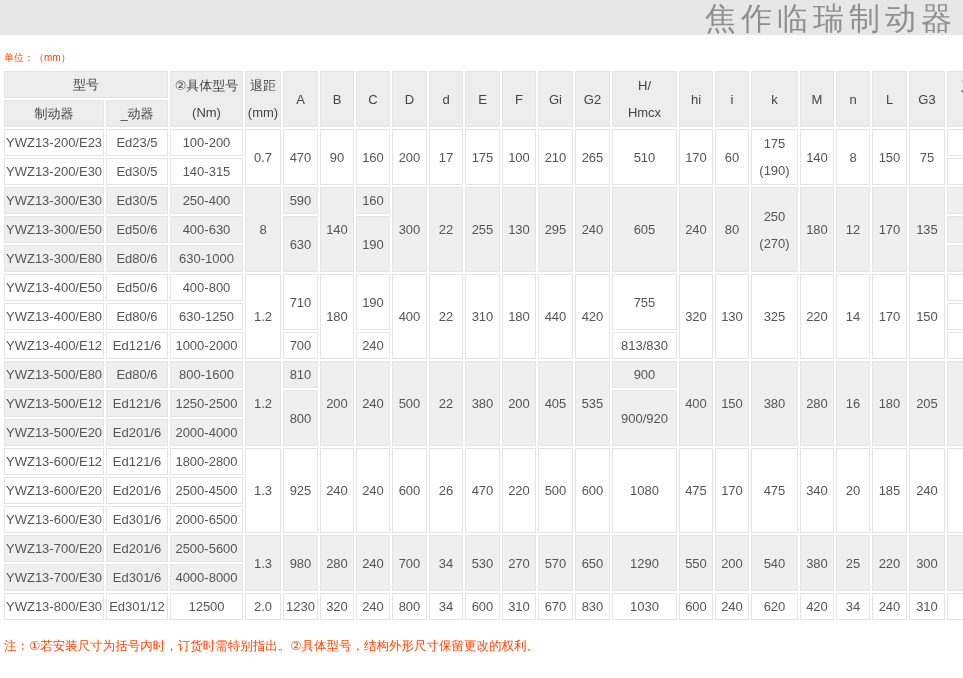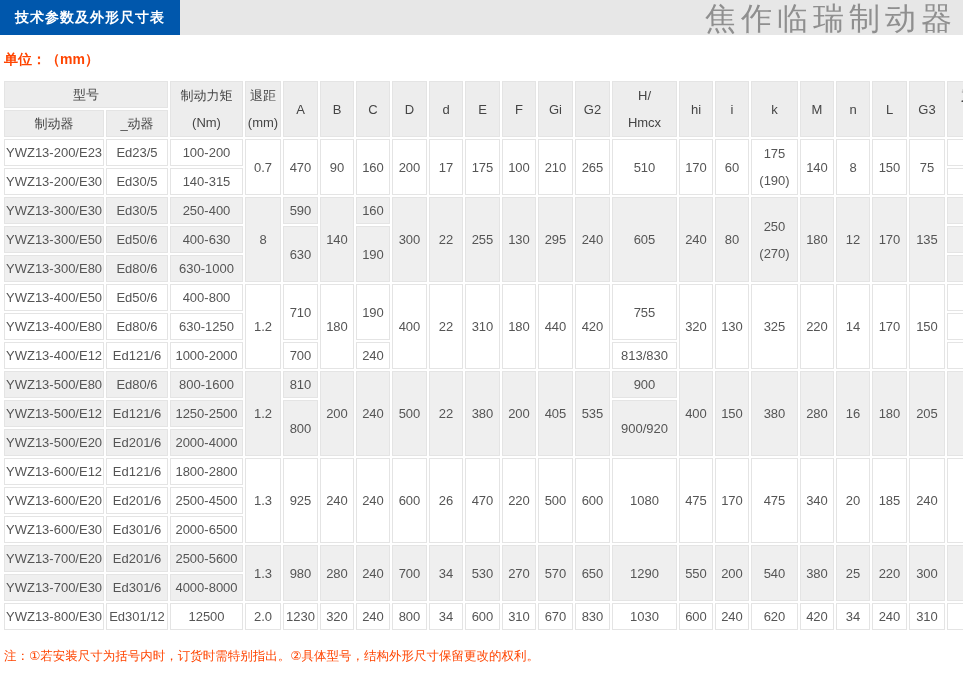--- a/index.html
+++ b/index.html
@@ -13,21 +13,21 @@
     position:absolute;left:0;top:0;height:35px;line-height:35px;
     background:#0057ac;color:#ffffff;font-size:14px;font-weight:bold;
     padding:0 15px;letter-spacing:1px;
   }
   .watermark{
     position:absolute;right:6px;top:-2px;
     font-family:"DejaVu Serif","Liberation Serif",serif;
     font-size:31px;color:#8f8f8f;letter-spacing:5px;white-space:nowrap;
   }
   .unit{
-    color:#ff4400;font-size:14px;margin:16px 0 10px 4px;font-weight:bold;
+    color:#ff4400;font-size:10px;margin:16px 0 4px 4px;font-weight:normal;
   }
   table.spec{
     border-collapse:separate;border-spacing:2px;table-layout:fixed;
     width:957px;margin-left:2px;
   }
   table.spec th,table.spec td{
     border:1px solid #e4e4e4;background:#ffffff;
     text-align:center;vertical-align:middle;
     font-size:13px;font-weight:normal;color:#555;
     height:25px;padding:0 1px;overflow:hidden;white-space:nowrap;
@@ -37,21 +37,20 @@
   table.spec td div,table.spec th div{line-height:27px;}
   .uline{text-decoration:underline;}
   .footnote{
     color:#ff4400;font-size:12.5px;margin:16px 13px 0 4px;
   }
 </style>
 </head>
 <body>
 
 <div class="top-band">
-  <div class="badge">技术参数及外形尺寸表</div>
   <div class="watermark">焦作临瑞制动器</div>
 </div>
 
 <div class="unit">单位：（mm）</div>
 
 <table class="spec">
   <colgroup>
       <col style="width: 100px;">
       <col style="width: 62px;">
       <col style="width: 73px;">
@@ -72,21 +71,21 @@
       <col style="width: 34px;">
       <col style="width: 34px;">
       <col style="width: 35px;">
       <col style="width: 36px;">
       <col style="width: 55px;">
     </colgroup>
   <thead>
       <tr>
         <th colspan="2">型号</th>
         <th rowspan="2">
-          <div>制动力矩</div>
+          <div>②具体型号</div>
           <div>(Nm)</div>
         </th>
         <th rowspan="2">
           <div>退距</div>
           <div>(mm)</div>
         </th>
         <th rowspan="2">A</th>
         <th rowspan="2">B</th>
         <th rowspan="2">C</th>
         <th rowspan="2">D</th>

